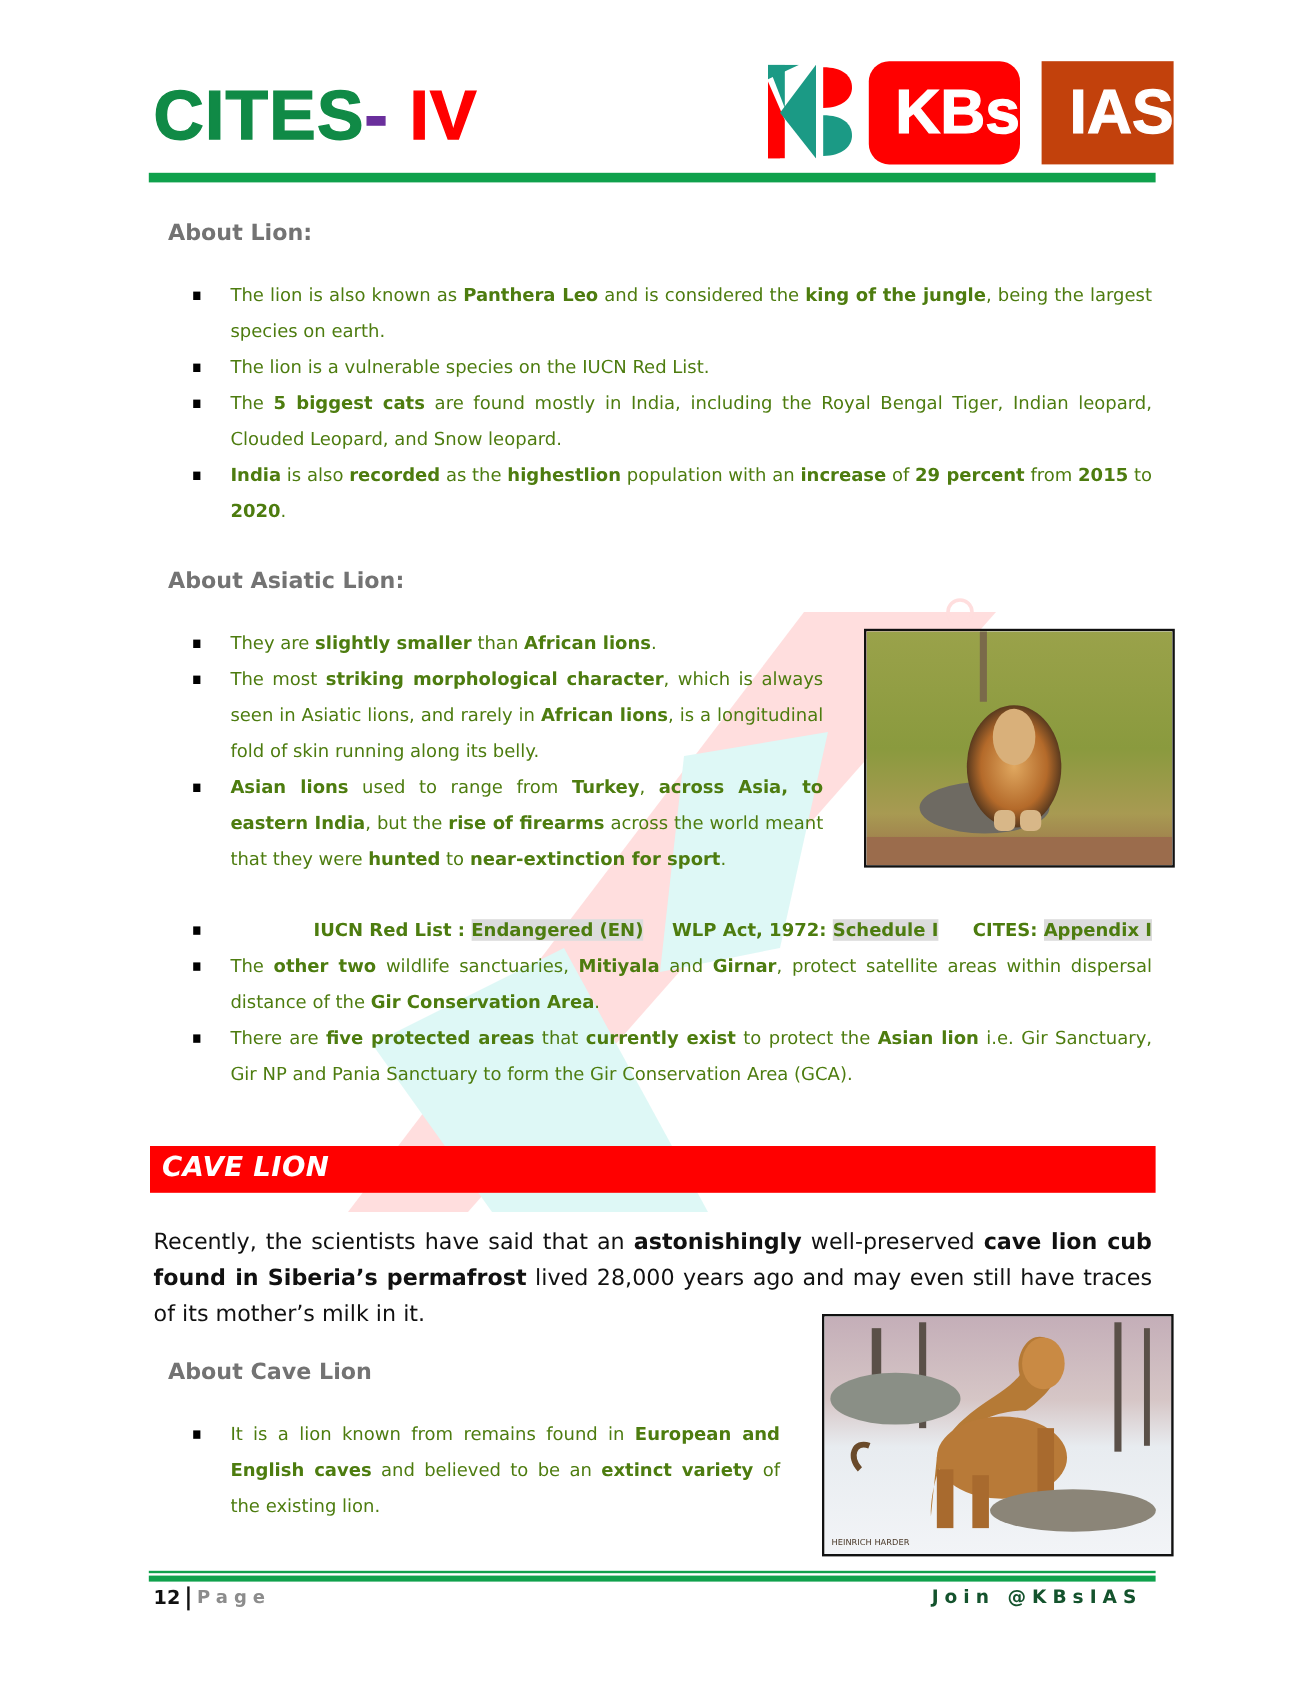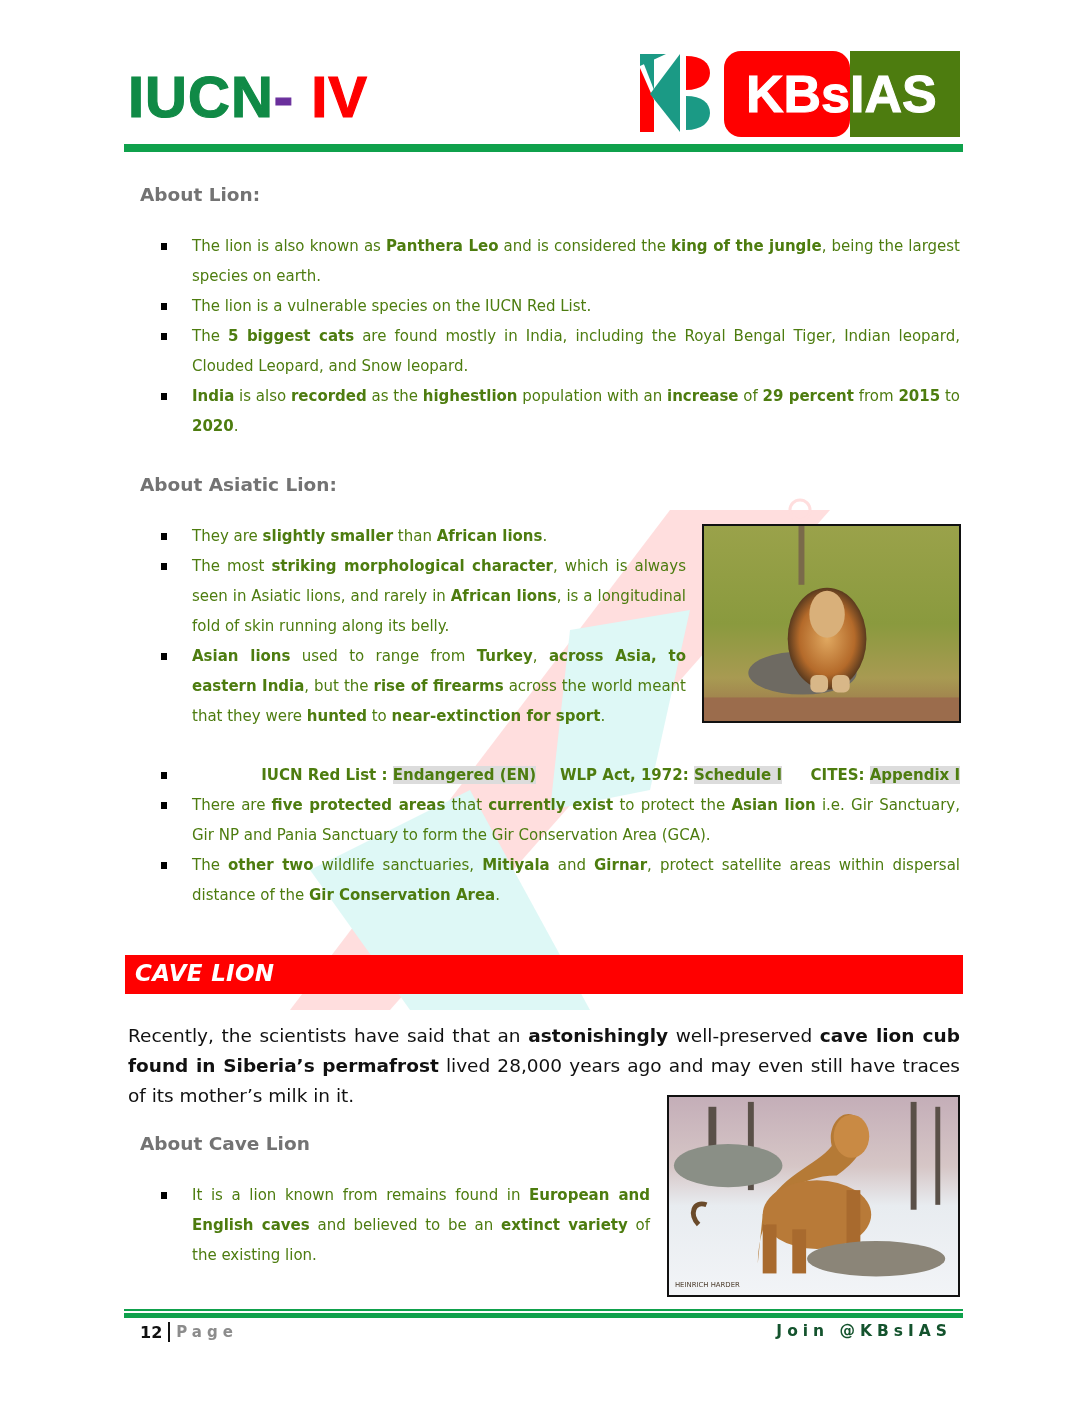--- a/index.html
+++ b/index.html
@@ -10,57 +10,57 @@
 
   
   .envt-title { position: absolute; left: 128px; top: 64px; font-family: "Liberation Sans", sans-serif; font-weight: 900; font-size: 58px; letter-spacing: 1px; line-height: 66px; -webkit-text-stroke: 1.2px currentColor; }
   .envt-title .t-green { color: #108a46; }
   .envt-title .t-dash { color: #6a2f9c; }
   .envt-title .t-red { color: #ff0000; }
 
   .logo-mark { position: absolute; left: 640px; top: 54px; width: 72px; height: 78px; }
   .logo-box { position: absolute; left: 724px; top: 51px; height: 86px; display: flex; }
   .logo-box .lb-red { background: #ff0000; height: 86px; width: 126px; display: flex; align-items: center; justify-content: flex-end; border-radius: 17px; }
-  .logo-box .lb-green { background: #4d7c0f; height: 86px; width: 110px; display: flex; align-items: center; justify-content: flex-start; }
+  .logo-box .lb-green { background: #c2410c; height: 86px; width: 110px; display: flex; align-items: center; justify-content: flex-end; margin-left: 18px; }
   .logo-box span { font-family: "Liberation Sans", sans-serif; font-weight: 900; font-size: 52px; color: #fff; -webkit-text-stroke: 1px #fff; line-height: 86px; }
 
   .header-rule { position: absolute; left: 124px; top: 144px; width: 839px; height: 8px; background: #0fa14c; }
 
   
   .watermark { position: absolute; left: 270px; top: 490px; width: 600px; height: 520px; pointer-events: none; opacity: 0.22; }
 
   
   .heading { position: absolute; left: 140px; font-weight: bold; font-size: 18.5px; color: #737373; }
   .bullets { position: absolute; left: 160px; list-style: none; }
   .bullets li { position: relative; padding-left: 32px; font-size: 15px; line-height: 30px; text-align: justify; color: #4d7c0f; }
   .bullets li::before { content: ""; position: absolute; left: 1px; top: 12px; width: 6px; height: 7px; background: #000; }
   b { font-weight: bold; }
   .hl { background: #dcdcdc; }
 
-  .photo { position: absolute; border: 2px solid #111; overflow: hidden; }
+  .photo { position: absolute; border: 2px solid #111; overflow: hidden; margin-left: 18px; }
 
   .section-bar { position: absolute; left: 125px; top: 955px; width: 838px; height: 39px; background: #ff0000; }
   .section-bar span { position: absolute; left: 10px; top: 5px; color: #fff; font-weight: bold; font-style: italic; font-size: 23px; letter-spacing: 0.3px; }
 
   .para { position: absolute; left: 128px; width: 832px; font-size: 18.5px; line-height: 30px; text-align: justify; color: #111; }
 
   .footer-rule1 { position: absolute; left: 124px; top: 1309px; width: 839px; height: 2px; background: #0fa14c; }
   .footer-rule2 { position: absolute; left: 124px; top: 1313px; width: 839px; height: 5px; background: #0fa14c; }
-  .footer-left { position: absolute; left: 140px; top: 1322px; font-size: 16px; font-weight: bold; color: #111; display: flex; align-items: center; }
+  .footer-left { position: absolute; left: 128px; top: 1322px; font-size: 16px; font-weight: bold; color: #111; display: flex; }
   .footer-left .sep { display: inline-block; width: 2px; height: 20px; background: #111; margin: 0 6px; }
   .footer-left .pg { font-weight: bold; color: #8c8c8c; letter-spacing: 5px; font-size: 15px; }
   .footer-right { position: absolute; right: 136px; top: 1322px; font-size: 15.5px; font-weight: bold; color: #14532d; letter-spacing: 5px; }
 </style>
 </head>
 <body>
 
 <div class="page">
 
   <div class="envt-title">
-    <span class="t-green">IUCN</span><span class="t-dash">-</span>&nbsp;<span class="t-red">IV</span>
+    <span class="t-green">CITES</span><span class="t-dash">-</span>&nbsp;<span class="t-red">IV</span>
   </div>
 
   <svg class="logo-mark" viewBox="0 0 72 78">
     <polygon points="0,0 14,0 14,40 0,78" fill="#ff0000" opacity="0"></polygon>
     <polygon points="0,0 14,0 14,36" fill="#1b9a85"></polygon>
     <polygon points="0,14 0,78 14,78 14,46" fill="#ff0000"></polygon>
     <polygon points="0,0 0,12 26,0" fill="#1b9a85"></polygon>
     <polygon points="10,40 40,0 40,78" fill="#1b9a85"></polygon>
     <path d="M46,2 L46,36 C62,36 70,28 70,19 C70,9 62,2 46,2 Z" fill="#ff0000"></path>
     <path d="M46,42 L46,76 C62,76 70,68 70,59 C70,49 62,42 46,42 Z" fill="#1b9a85"></path>
@@ -126,22 +126,22 @@
     </svg>
   </div>
 
   <ul class="bullets" style="top:760px; width:800px;">
     <li style="text-align:right; white-space:nowrap;">
       <b>IUCN Red List : </b><b class="hl">Endangered (EN)</b>&nbsp;&nbsp;&nbsp;&nbsp;&nbsp;<b>WLP Act, 1972: </b><b class="hl">Schedule I</b>&nbsp;&nbsp;&nbsp;&nbsp;&nbsp;&nbsp;<b>CITES: </b><b class="hl">Appendix I</b>
     </li>
   </ul>
 
   <ul class="bullets" style="top:790px; width:800px;">
+      <li>The <b>other two</b> wildlife sanctuaries, <b>Mitiyala</b> and <b>Girnar</b>, protect satellite areas within dispersal distance of the <b>Gir Conservation Area</b>.</li>
       <li>There are <b>five protected areas</b> that <b>currently exist</b> to protect the <b>Asian lion</b> i.e. Gir Sanctuary, Gir NP and Pania Sanctuary to form the Gir Conservation Area (GCA).</li>
-      <li>The <b>other two</b> wildlife sanctuaries, <b>Mitiyala</b> and <b>Girnar</b>, protect satellite areas within dispersal distance of the <b>Gir Conservation Area</b>.</li>
     </ul>
 
   <div class="section-bar">
     <span>CAVE LION</span>
   </div>
 
   <p class="para" style="top:1021px;">Recently, the scientists have said that an <b>astonishingly</b> well-preserved <b>cave lion cub found in Siberia’s permafrost</b> lived 28,000 years ago and may even still have traces of its mother’s milk in it.</p>
 
   <div class="heading" style="top:1133px;">About Cave Lion</div>
   <ul class="bullets" style="top:1180px; width:490px;">

